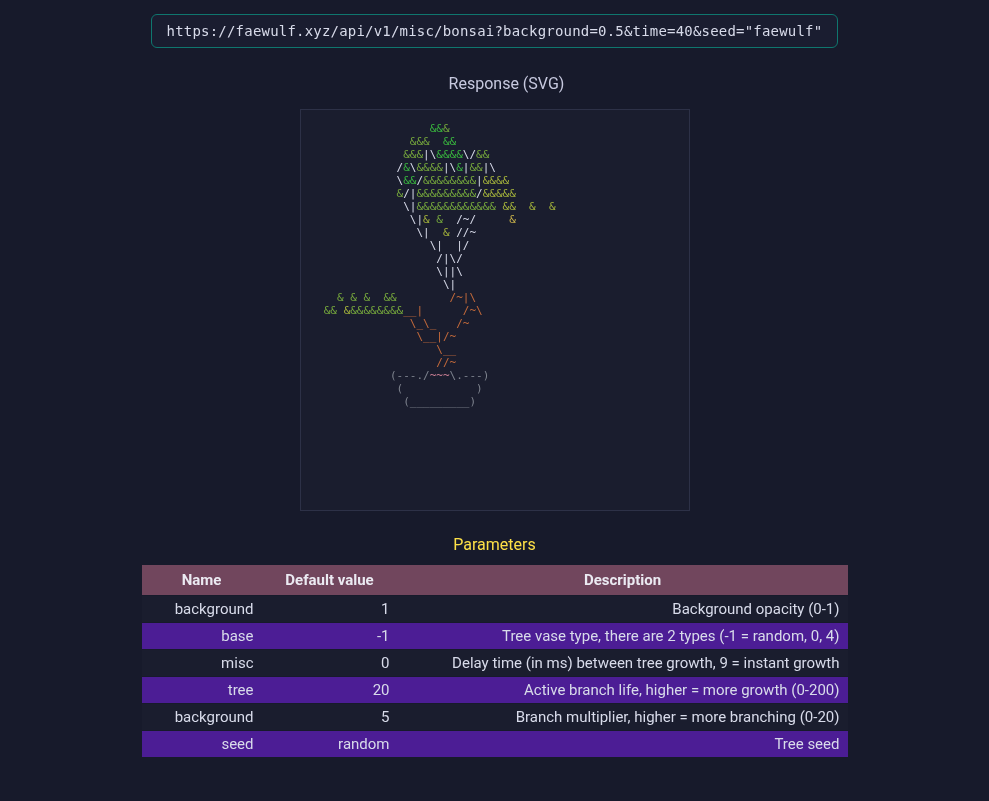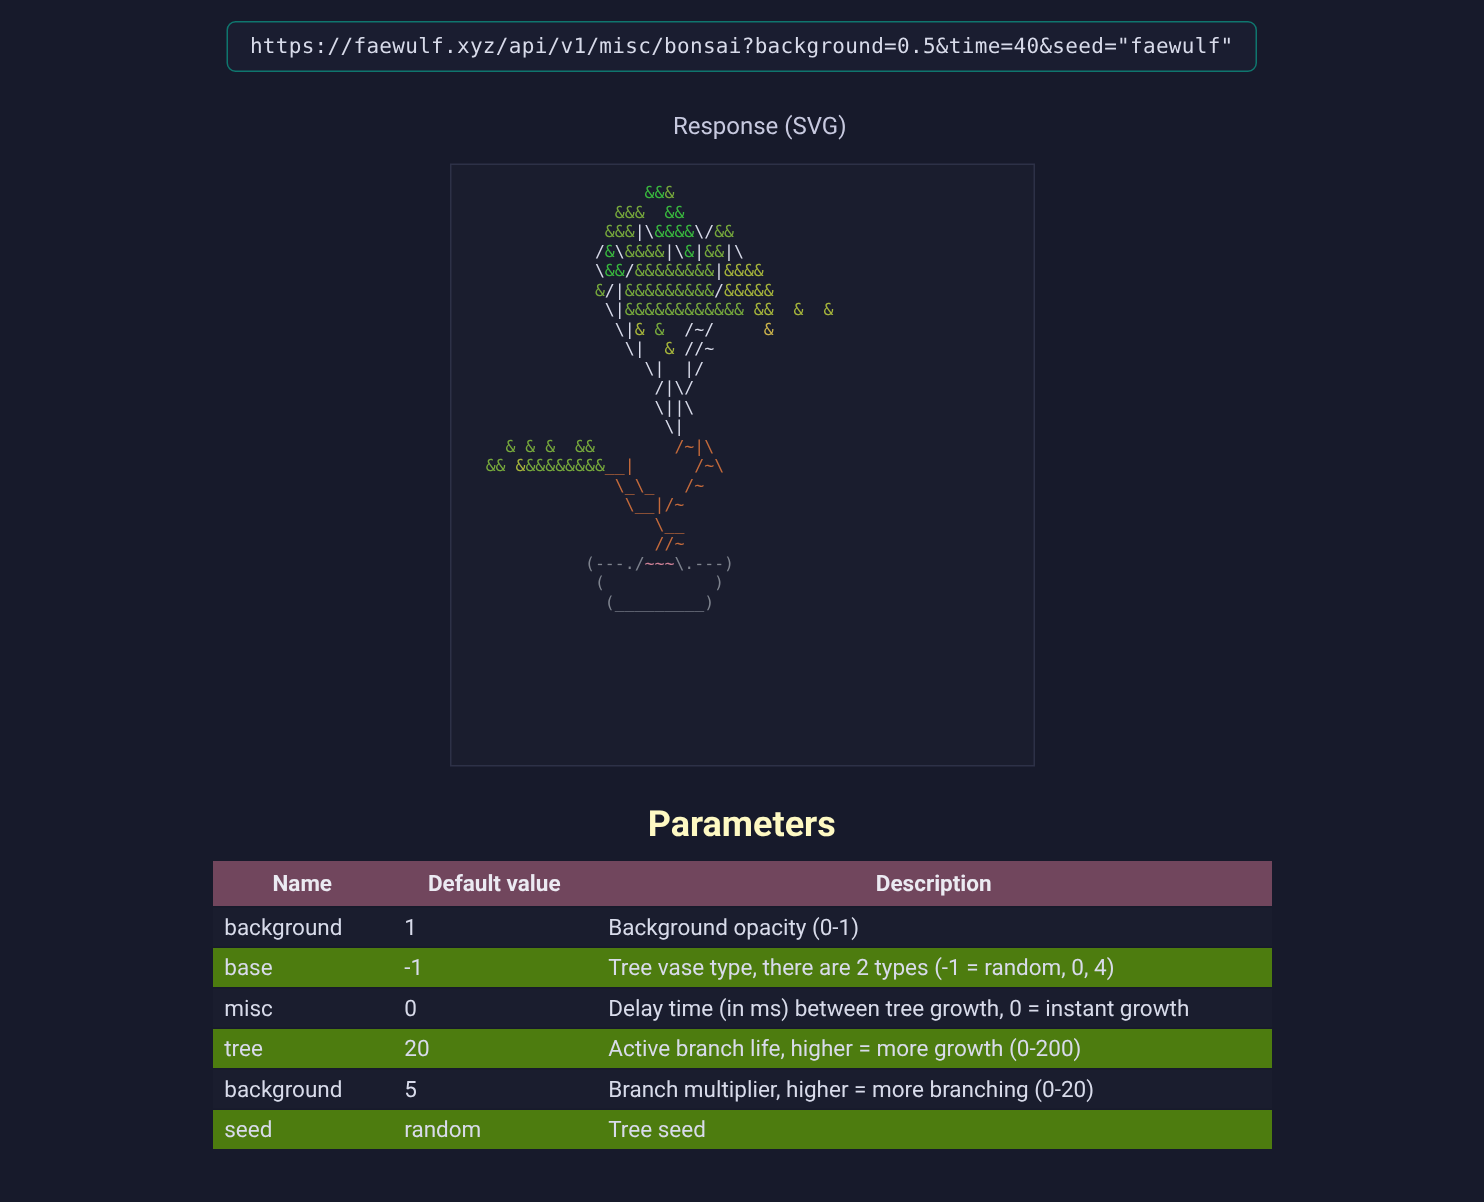--- a/index.html
+++ b/index.html
@@ -54,44 +54,44 @@
   .ascii-line { display:block; white-space:pre; }
   .g1 { color:#39B73E; }   
   .g2 { color:#76A83C; }   
   .g3 { color:#A5B43B; }   
   .br { color:#C46A3B; }   
   .y  { color:#C9B24B; }   
   .p  { color:#CE8096; }   
   .gr { color:#7E838E; }   
   .params-title {
     margin-top: 24px;
-    font-size: 24px;
-    font-weight: 700;
-    color: #fef9c3;
+    font-size: 16px;
+    font-weight: 400;
+    color: #fde047;
   }
   table {
     margin-top: 10px;
     width: 706px;
     border-collapse: separate;
     border-spacing: 0 1px;
     font-size: 15px;
   }
   thead th {
     background: #71465D;
     color: #EBEAF2;
     font-weight: 700;
     padding: 6px 8px;
   }
   tbody td {
     padding: 4px 8px;
-    text-align: left;
+    text-align: right;
     color: #D8DBEA;
   }
   tbody tr.odd td  { background: #1A1D2E; }
-  tbody tr.even td { background: #4d7c0f; }
+  tbody tr.even td { background: #4c1d95; }
   th:nth-child(1), td:nth-child(1){ width:120px; }
   th:nth-child(2), td:nth-child(2){ width:136px; }
 </style>
 </head>
 <body>
 
 <div class="wrap">
   <div class="url-bar">https://faewulf.xyz/api/v1/misc/bonsai?background=0.5&amp;time=40&amp;seed="faewulf"</div>
 
   <div class="response-label">Response (SVG)</div>
@@ -115,21 +115,21 @@
           <td>Background opacity (0-1)</td>
         </tr>
         <tr class="even">
           <td>base</td>
           <td>-1</td>
           <td>Tree vase type, there are 2 types (-1 = random, 0, 4)</td>
         </tr>
         <tr class="odd">
           <td>misc</td>
           <td>0</td>
-          <td>Delay time (in ms) between tree growth, 0 = instant growth</td>
+          <td>Delay time (in ms) between tree growth, 9 = instant growth</td>
         </tr>
         <tr class="even">
           <td>tree</td>
           <td>20</td>
           <td>Active branch life, higher = more growth (0-200)</td>
         </tr>
         <tr class="odd">
           <td>background</td>
           <td>5</td>
           <td>Branch multiplier, higher = more branching (0-20)</td>

